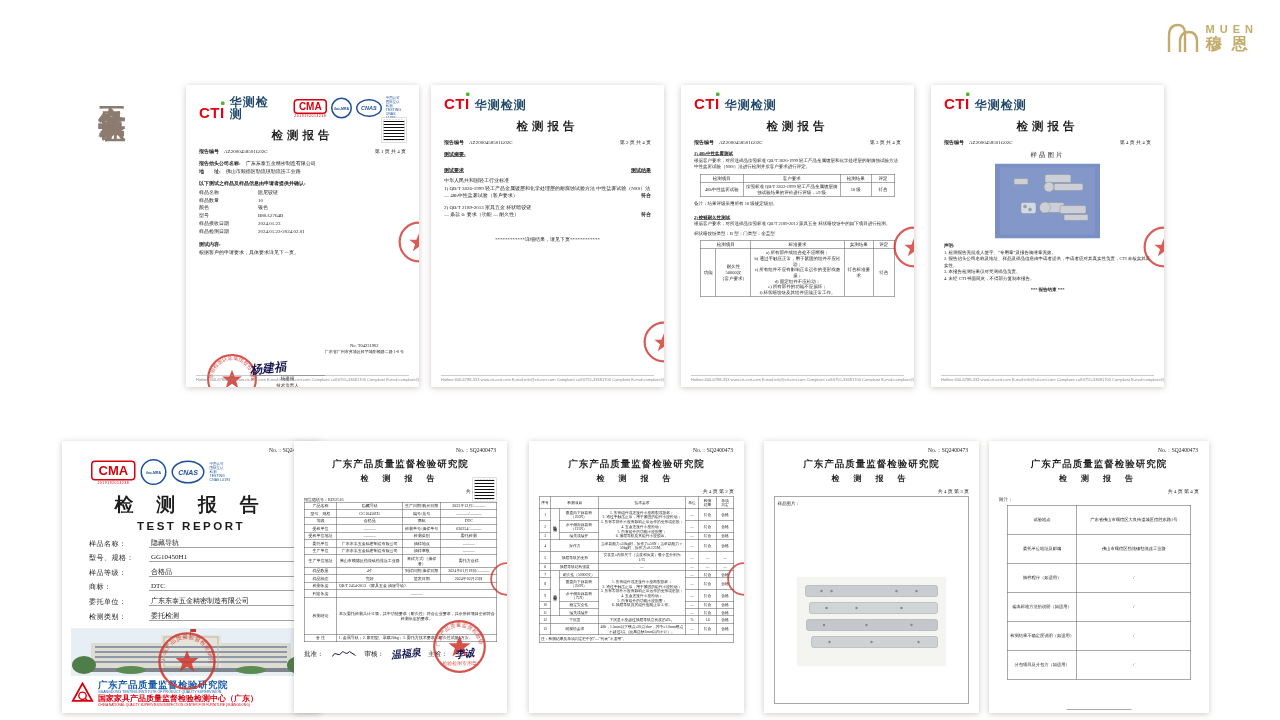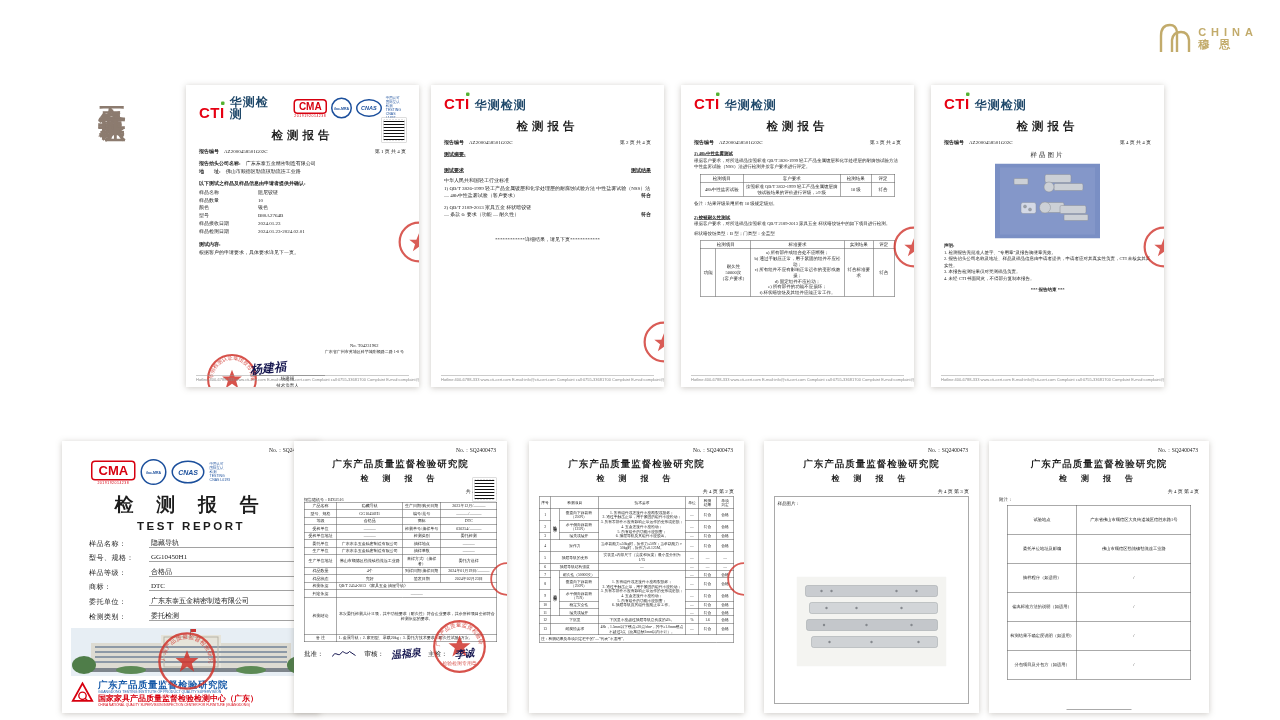--- a/index.html
+++ b/index.html
@@ -6,21 +6,21 @@
   .stage{position:relative;width:1280px;height:720px;background:#ffffff;overflow:hidden;
          font-family:"Liberation Sans",sans-serif;}
   
   .vtitle{position:absolute;left:94px;top:84px;writing-mode:vertical-rl;text-orientation:upright;
           font-family:"Liberation Serif",serif;font-weight:bold;font-size:27px;letter-spacing:2px;
           color:#8c7b6f;}
   
   .brand{position:absolute;right:22px;top:22px;display:flex;align-items:center;gap:6px;color:#c2ab6b;}
   .brand-txt{display:flex;flex-direction:column;line-height:1.1;}
   .brand-en{font-size:11px;font-weight:bold;letter-spacing:5px;}
-  .brand-cn{font-size:11px;font-weight:bold;letter-spacing:10px;font-family:"Liberation Serif",serif;}
+  .brand-cn{font-size:16px;font-weight:bold;letter-spacing:10px;font-family:"Liberation Serif",serif;text-align:center;}
   
   .doc{position:absolute;background:#fff;box-shadow:0 1px 6px rgba(110,100,90,.35);overflow:hidden;}
   .inner{position:relative;transform:scale(.5);transform-origin:0 0;width:200%;height:200%;
          font-family:"Liberation Serif",serif;color:#1c1c1c;box-sizing:border-box;}
   .cti-inner{padding:22px 26px 0 26px;}
   
   .cti-head{display:flex;align-items:flex-end;gap:10px;}
   .ctiW{position:relative;font-family:"Liberation Sans",sans-serif;font-weight:bold;
         font-size:30px;color:#e60012;letter-spacing:1px;line-height:1;}
   .ctiW .dot{position:absolute;right:0px;top:-7px;width:7px;height:7px;background:#55b230;border-radius:2px;}
@@ -83,21 +83,21 @@
 <div class="stage">
 
   <div class="vtitle">五金质量认证</div>
 
   <div class="brand">
     <svg width="34" height="32" viewBox="0 0 34 32">
       <path d="M3 30 V14 Q3 3 12 3 Q18 3 19 10 L19 30" fill="none" stroke="#c2ab6b" stroke-width="2.4"></path>
       <path d="M14 30 V18 Q15 10 23 10 Q30 10 31 18 L31 30" fill="none" stroke="#c2ab6b" stroke-width="2.4"></path>
     </svg>
     <div class="brand-txt">
-      <div class="brand-en">CHINA</div>
+      <div class="brand-en">MUEN</div>
       <div class="brand-cn">穆恩</div>
     </div>
   </div>
 
   <div class="doc" style="left:186px;top:85px;width:233px;height:302px">
     <div class="inner cti-inner" style="width:466px;height:604px">
       <div class="cti-head">
         <span class="ctiW"><span>CTI</span><span class="dot"></span></span>
         <span class="cti-cn">华测检测</span>
         <div class="acc-row">

